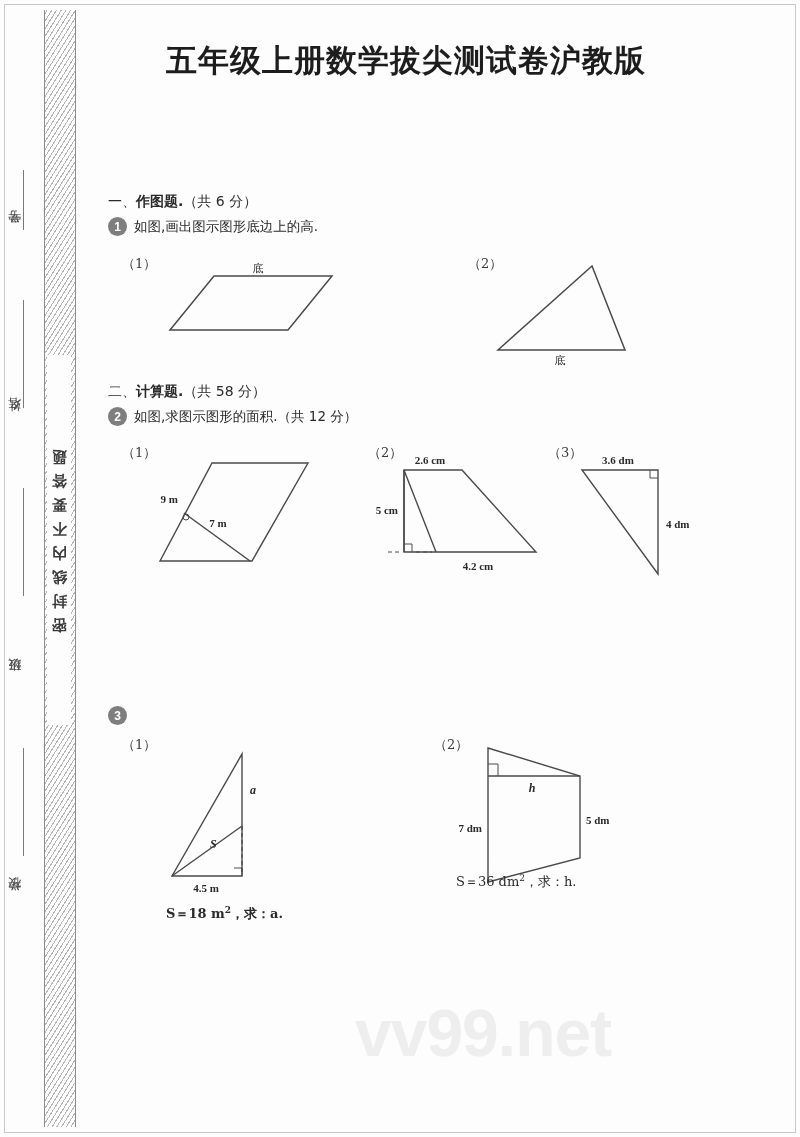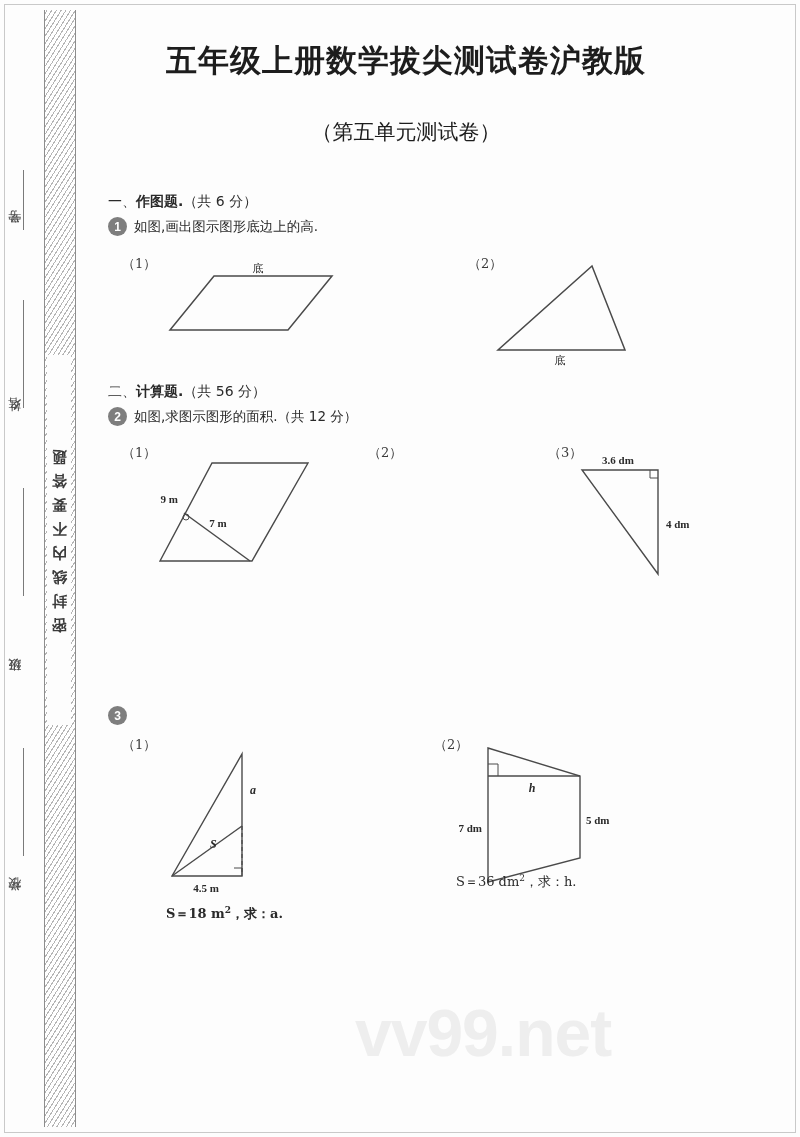--- a/index.html
+++ b/index.html
@@ -237,21 +237,20 @@
     </div>
     <div class="info-rule" style="top:748px;height:108px;"></div>
     <div class="info-field" style="top:900px;">
       <span class="info-label">学校</span>
     </div>
   </div>
 
   <div class="content">
 
     <div class="doc-title">五年级上册数学拔尖测试卷沪教版</div>
-    <div class="doc-subtitle">（第五单元测试卷）</div>
 
     <div class="section-head" style="left:12px; top:193px;">
       <span>一、</span><b>作图题.</b><span>（共 6 分）</span>
     </div>
 
     <div class="q-row" style="left:12px; top:217px;">
       <span class="q-badge">1</span>
       <span>如图,画出图示图形底边上的高.</span>
     </div>
 
@@ -266,21 +265,21 @@
     </div>
 
     <div class="fig" style="left:398px; top:262px;">
       <svg width="155" height="110" viewBox="0 0 155 110">
         <polygon points="98,4 131,88 4,88" fill="none" stroke="#4a4a4a" stroke-width="1.5"></polygon>
         <text x="66" y="102" font-size="11" text-anchor="middle" fill="#2a2a2a">底</text>
       </svg>
     </div>
 
     <div class="section-head" style="left:12px; top:383px;">
-      <span>二、</span><b>计算题.</b><span>（共 56 分）</span>
+      <span>二、</span><b>计算题.</b><span>（共 58 分）</span>
     </div>
 
     <div class="q-row" style="left:12px; top:407px;">
       <span class="q-badge">2</span>
       <span>如图,求图示图形的面积.（共 12 分）</span>
     </div>
 
     <div class="sub-label" style="left:26px; top:444px;">（1）</div>
     <div class="sub-label" style="left:272px; top:444px;">（2）</div>
     <div class="sub-label" style="left:452px; top:444px;">（3）</div>
@@ -288,20 +287,33 @@
     <div class="fig" style="left:60px; top:455px;">
       <svg width="180" height="120" viewBox="0 0 180 120">
         <polygon points="56,8 152,8 96,106 4,106" fill="none" stroke="#4a4a4a" stroke-width="1.4"></polygon>
         <line x1="28" y1="58" x2="94" y2="106" stroke="#4a4a4a" stroke-width="1.4"></line>
         <circle cx="30" cy="62" r="3" fill="none" stroke="#4a4a4a" stroke-width="1"></circle>
         <text x="22" y="48" font-size="11" text-anchor="end" fill="#2a2a2a" font-weight="bold">9 m</text>
         <text x="62" y="72" font-size="11" text-anchor="middle" fill="#2a2a2a" font-weight="bold">7 m</text>
       </svg>
     </div>
 
+    <div class="fig" style="left:290px; top:452px;">
+      <svg width="180" height="125" viewBox="0 0 180 125">
+        <polygon points="18,18 76,18 150,100 18,100" fill="none" stroke="#4a4a4a" stroke-width="1.4"></polygon>
+        <line x1="18" y1="18" x2="50" y2="100" stroke="#4a4a4a" stroke-width="1.4"></line>
+        <line x1="18" y1="18" x2="18" y2="100" stroke="#4a4a4a" stroke-width="1.4"></line>
+        <path d="M 18 92 L 26 92 L 26 100" fill="none" stroke="#4a4a4a" stroke-width="1"></path>
+        <line x1="2" y1="100" x2="14" y2="100" stroke="#4a4a4a" stroke-width="1" stroke-dasharray="4 3"></line>
+        <line x1="30" y1="100" x2="46" y2="100" stroke="#4a4a4a" stroke-width="1" stroke-dasharray="4 3"></line>
+        <text x="44" y="12" font-size="11" text-anchor="middle" fill="#2a2a2a" font-weight="bold">2.6 cm</text>
+        <text x="12" y="62" font-size="11" text-anchor="end" fill="#2a2a2a" font-weight="bold">5 cm</text>
+        <text x="92" y="118" font-size="11" text-anchor="middle" fill="#2a2a2a" font-weight="bold">4.2 cm</text>
+      </svg>
+    </div>
 
     <div class="fig" style="left:466px; top:452px;">
       <svg width="170" height="130" viewBox="0 0 170 130">
         <polygon points="20,18 96,18 96,122" fill="none" stroke="#4a4a4a" stroke-width="1.4"></polygon>
         <path d="M 88 18 L 88 26 L 96 26" fill="none" stroke="#4a4a4a" stroke-width="1"></path>
         <text x="56" y="12" font-size="11" text-anchor="middle" fill="#2a2a2a" font-weight="bold">3.6 dm</text>
         <text x="104" y="76" font-size="11" text-anchor="start" fill="#2a2a2a" font-weight="bold">4 dm</text>
       </svg>
     </div>
 

